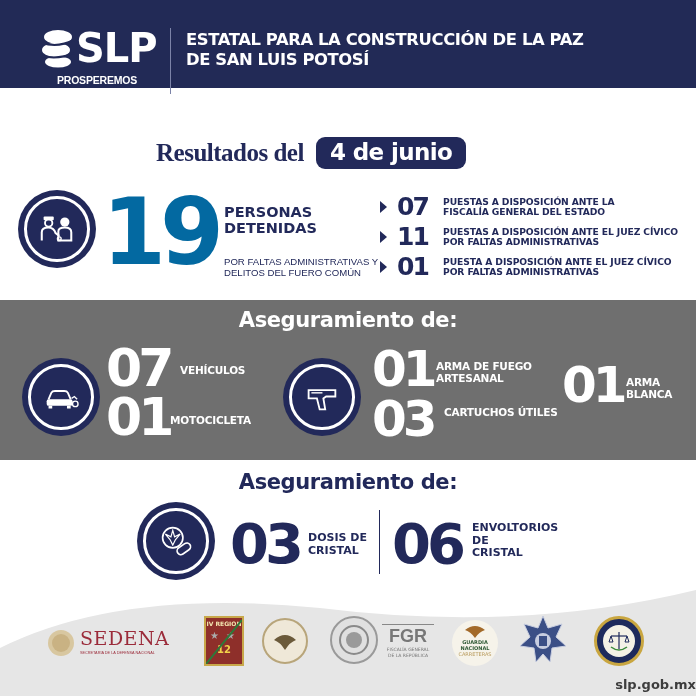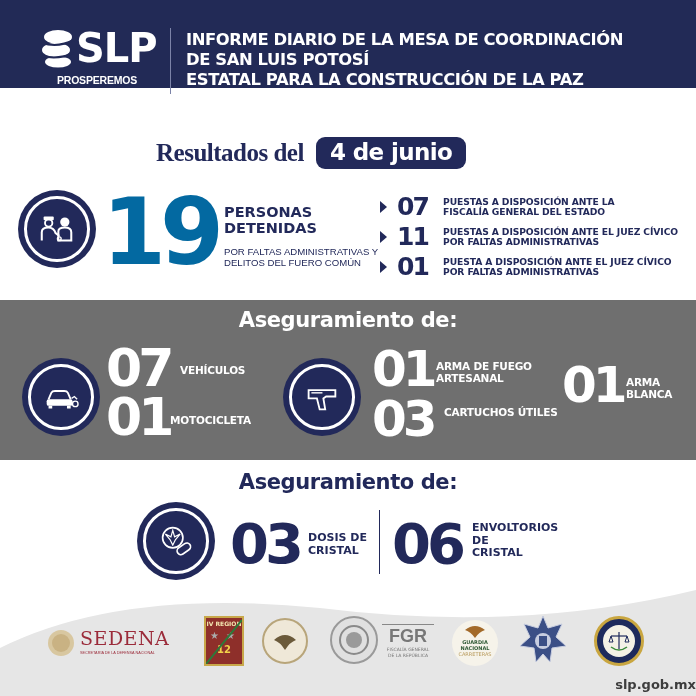--- a/index.html
+++ b/index.html
@@ -22,21 +22,21 @@
   .results-title .lbl { font-family: Liberation Serif, serif; font-weight: bold; font-size: 25px; color: #22295a; letter-spacing: -0.5px; }
   .date-pill { margin-left: 12px; background: #22295a; color: #fff; border-radius: 9px; padding: 2px 14px 4px 14px; font-family: "DejaVu Sans", sans-serif; font-weight: bold; font-size: 23px; letter-spacing: -0.6px; }
 
   .circle-icon { position: absolute; border-radius: 50%; background: #22295a; display: flex; align-items: center; justify-content: center; }
   .circle-icon .ring { width: 84%; height: 84%; border-radius: 50%; border: 3px solid #fff; display: flex; align-items: center; justify-content: center; }
   .circle-icon svg { width: 62%; height: 62%; }
 
   .big-19 { position: absolute; left: 102px; top: 178px; font-family: "DejaVu Sans", sans-serif; font-weight: bold; font-size: 92px; letter-spacing: -6px; color: #0369a1; line-height: 110px; }
   .persons { position: absolute; left: 224px; top: 204px; }
   .persons .t1 { font-family: "DejaVu Sans", sans-serif; font-weight: bold; font-size: 14.5px; line-height: 16px; color: #22295a; }
-  .persons .t2 { font-family: "Liberation Sans", sans-serif; font-size: 9.6px; line-height: 11px; color: #22295a; margin-top: 10px; }
+  .persons .t2 { font-family: "Liberation Sans", sans-serif; font-size: 9.6px; line-height: 11px; color: #22295a; margin-top: 20px; }
 
   .dispo-list { position: absolute; left: 380px; top: 192px; width: 316px; }
   .dispo-row { display: flex; align-items: center; height: 30px; }
   .tri { width: 0; height: 0; border-top: 6px solid transparent; border-bottom: 6px solid transparent; border-left: 7px solid #22295a; margin-right: 10px; }
   .dispo-num { width: 40px; text-align: left; font-family: "DejaVu Sans", sans-serif; font-weight: bold; font-size: 25px; letter-spacing: -2px; color: #22295a; margin-right: 6px; line-height: 26px; }
   .dispo-txt { font-family: "DejaVu Sans", sans-serif; font-weight: bold; font-size: 9.2px; line-height: 10.5px; color: #22295a; letter-spacing: -0.1px; }
 
   
   .band { position: absolute; left: 0; top: 300px; width: 696px; height: 160px; background: #6f6f6f; }
   .band-title { position: absolute; left: 0; top: 308px; width: 696px; text-align: center; color: #fff; font-family: "DejaVu Sans", sans-serif; font-weight: bold; font-size: 21px; letter-spacing: -0.4px; }
@@ -65,23 +65,22 @@
       <ellipse cx="18" cy="34" rx="13" ry="5.5" fill="#fff"></ellipse>
       <path d="M2 15 Q18 20 34 12" stroke="#222a56" stroke-width="2" fill="none"></path>
       <path d="M2 28 Q18 32 34 25" stroke="#222a56" stroke-width="2" fill="none"></path>
     </svg>
     <div class="logo-slp">SLP</div>
     <div class="logo-tag">PROSPEREMOS JUNTOS</div>
     <div class="logo-gov">Gobierno del Estado 2015-2021</div>
   </div>
   <div class="header-divider"></div>
   <div class="header-title">
-    <div>INFORME DIARIO DE LA MESA DE COORDINACIÓN</div>
+    <div>ESTATAL PARA LA CONSTRUCCIÓN DE LA PAZ</div>
     <div>DE SAN LUIS POTOSÍ</div>
-    <div>ESTATAL PARA LA CONSTRUCCIÓN DE LA PAZ</div>
   </div>
 </div>
 
 <div class="results-title">
   <span class="lbl">Resultados del</span>
   <span class="date-pill">4 de junio</span>
 </div>
 
 <div class="circle-icon" style="left:18px; top:190px; width:78px; height:78px;">
   <div class="ring">

